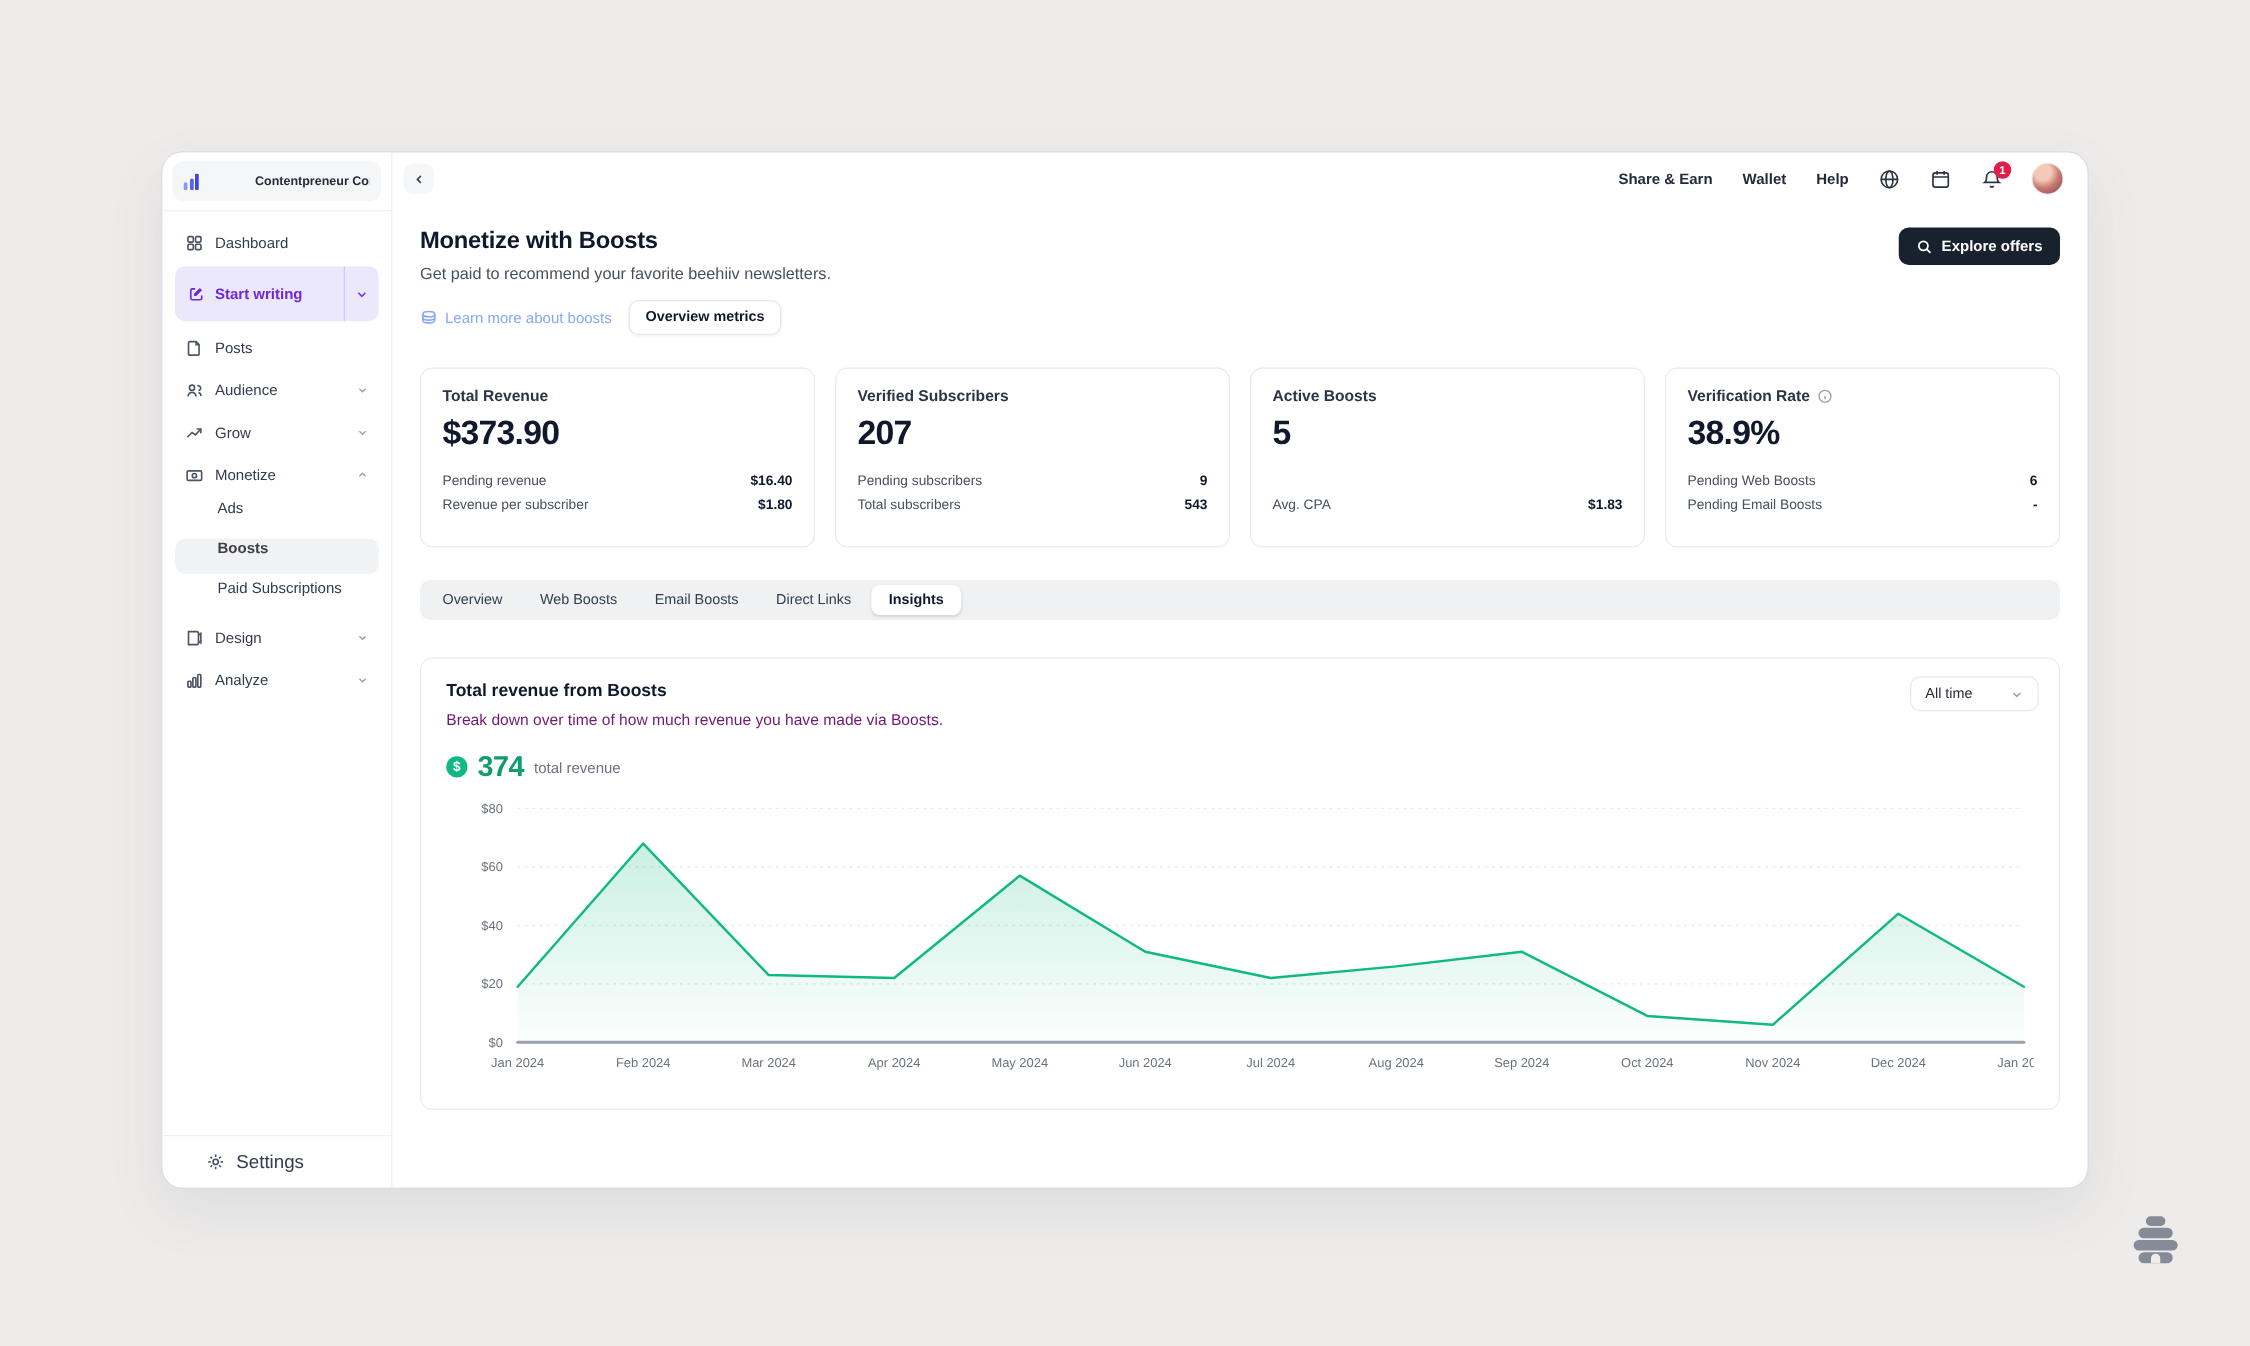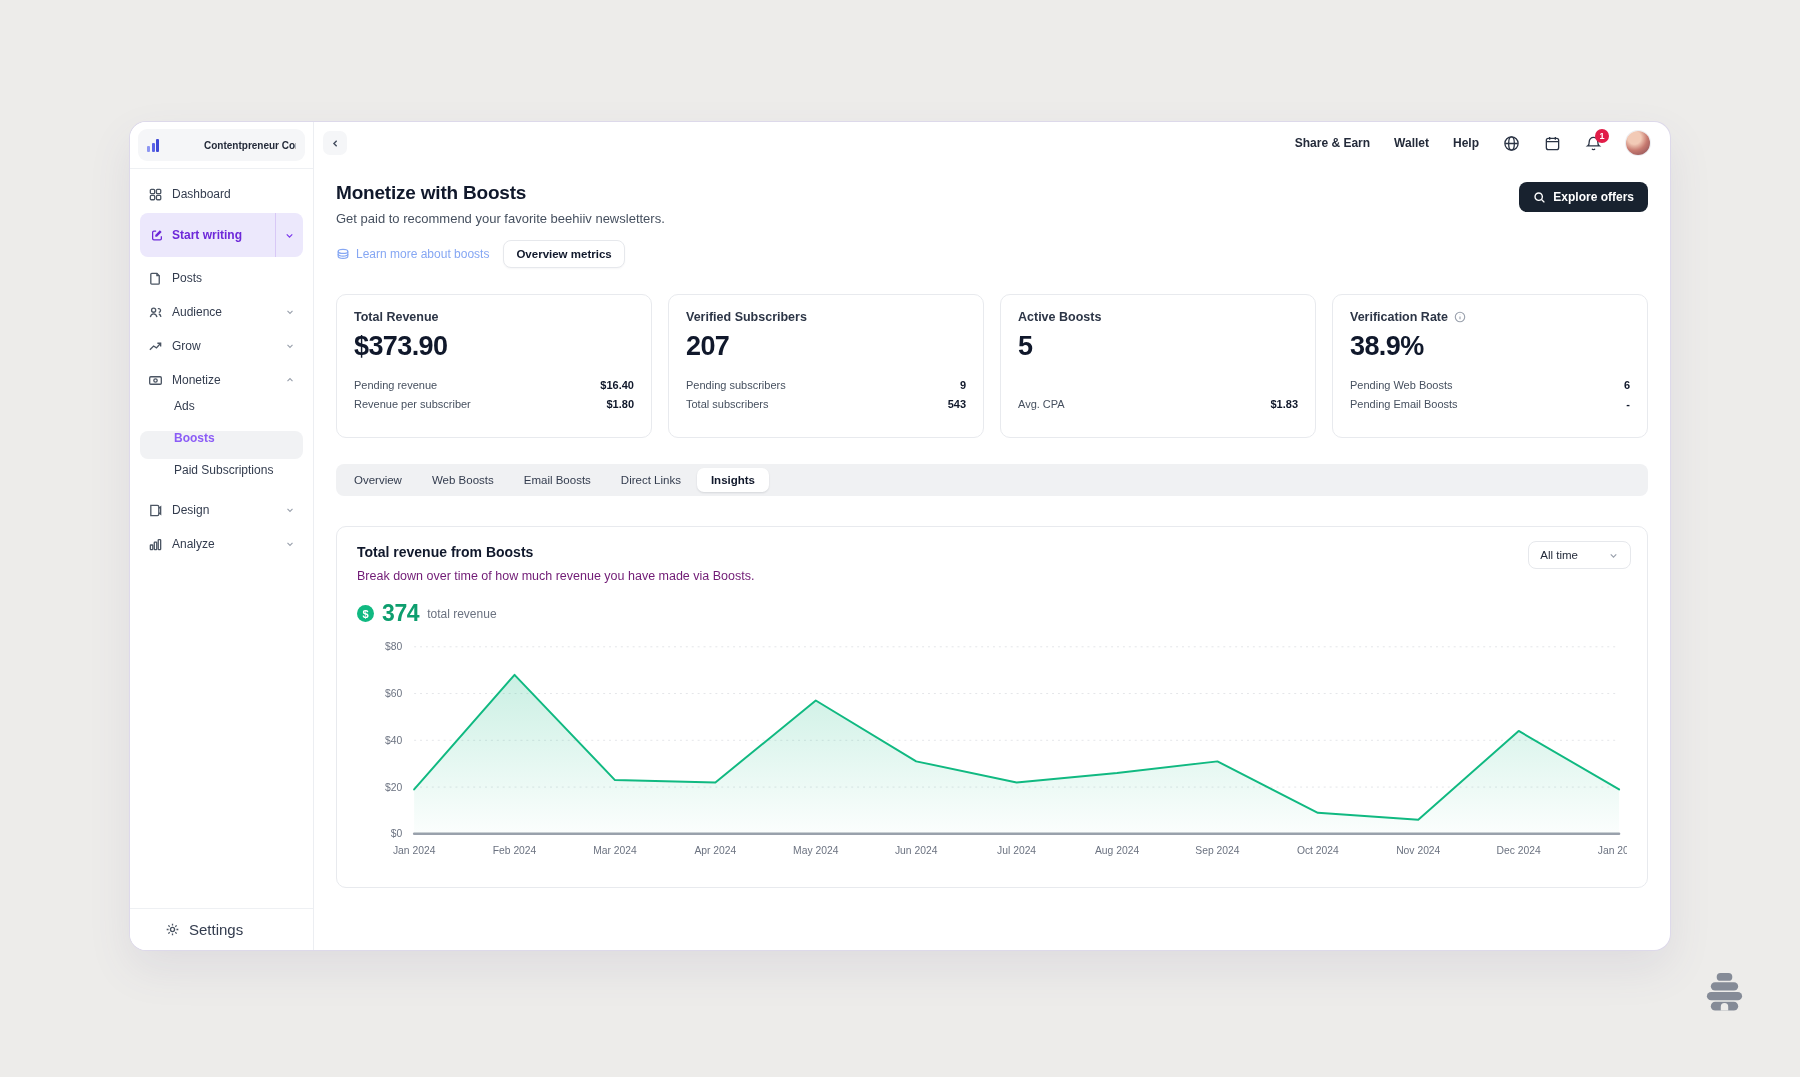--- a/index.html
+++ b/index.html
@@ -29,21 +29,21 @@
   .logo-bars i:nth-child(3){ height:13px; background:#3f49d6; }
   .nav { padding:10px 10px 0 10px; flex:1; }
   .nav-item { display:flex; align-items:center; gap:9px; height:30px; padding:0 8px; border-radius:8px; font-size:12px; color:#333c4e; cursor:pointer; margin-bottom:4px; }
   .nav-item svg { flex:0 0 auto; }
   .nav-item .lbl { flex:1; }
   .chev { color:#9aa1ad; display:flex; }
   .start-writing { display:flex; align-items:stretch; background:#ece8fc; border-radius:8px; margin:2px 0 6px 0; height:44px; overflow:hidden; cursor:pointer; }
   .sw-main { display:flex; align-items:center; gap:8px; padding:0 10px; flex:1; color:#6d28d9; font-size:12px; font-weight:600; }
   .sw-chev { display:flex; align-items:center; padding:0 8px; border-left:1px solid rgba(109,40,217,0.16); color:#7c3aed; }
   .sub-item { display:flex; height:28px; padding:0 8px 0 34px; border-radius:8px; font-size:12px; color:#333c4e; cursor:pointer; margin-bottom:4px; }
-  .sub-item.active { background:#f1f2f4; color:#8b5cf6; font-weight:600; }
+  .sub-item.active { background:#f1f2f4; color:#404040; font-weight:600; }
   .side-bottom { border-top:1px solid #eef0f3; padding:12px 35px; display:flex; align-items:center; gap:9px; font-size:15px; color:#333c4e; cursor:pointer; }
   
   .right-pane { flex:1; display:flex; flex-direction:column; min-width:0; }
   .topbar { height:42px; flex:0 0 42px; display:flex; align-items:center; padding:0 20px 0 9px; }
   .collapse-btn { width:24px; height:24px; background:#f5f6f8; border-radius:7px; display:flex; align-items:center; justify-content:center; color:#434c5e; cursor:pointer; }
   .tb-right { margin-left:auto; display:flex; align-items:center; gap:24px; }
   .tb-link { font-size:12px; font-weight:600; color:#242b3a; cursor:pointer; }
   .icon-btn { color:#2b3445; display:flex; cursor:pointer; position:relative; }
   .bell-badge { position:absolute; top:-6px; right:-7px; min-width:14px; height:14px; background:#e11d48; border-radius:8px; color:#fff; font-size:9px; font-weight:700; display:flex; align-items:center; justify-content:center; padding:0 3px; }
   .avatar { width:24px; height:24px; border-radius:50%; background:radial-gradient(circle at 35% 28%, #f2cab6 0 28%, #c77a70 55%, #7e4650 100%); cursor:pointer; box-shadow:0 0 0 1px #eceef2; }

